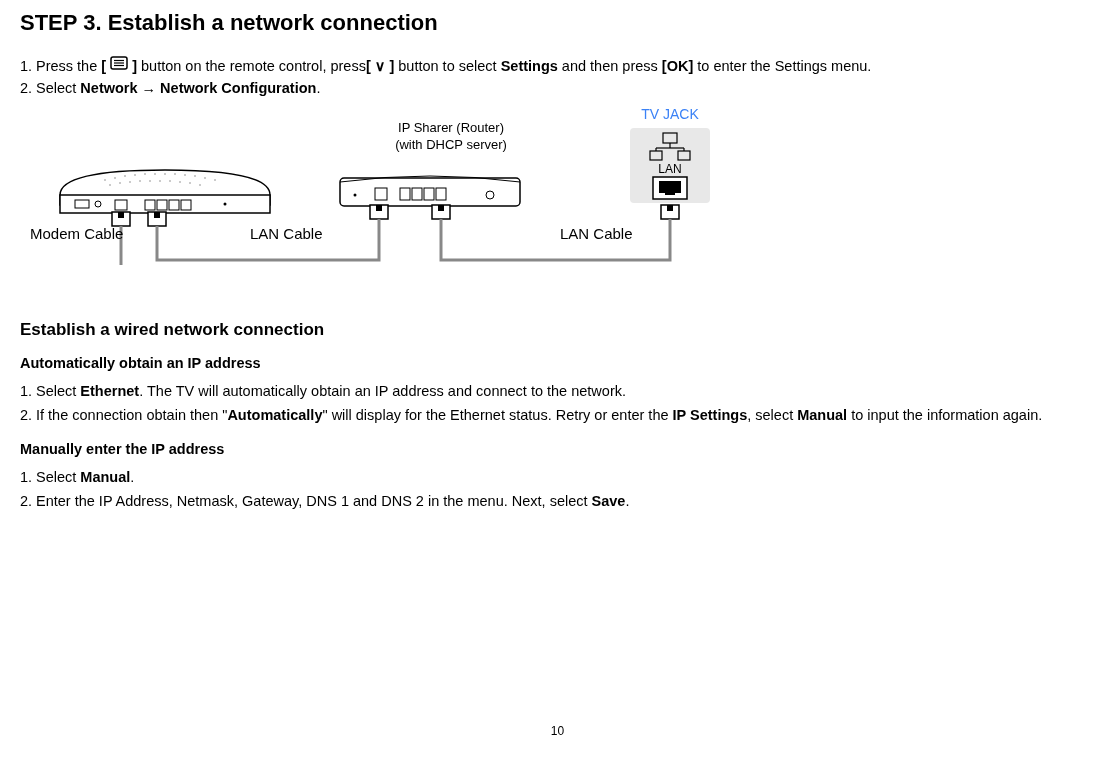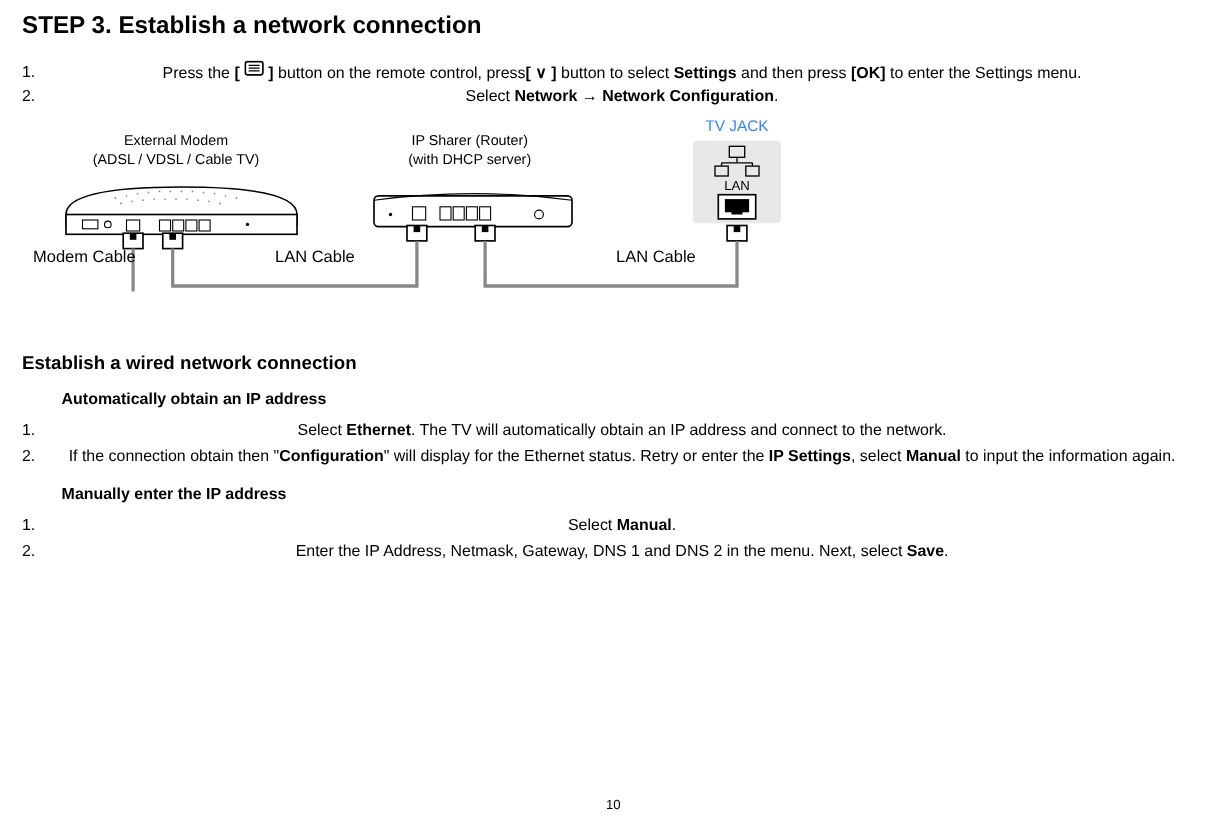--- a/index.html
+++ b/index.html
@@ -24,57 +24,55 @@
     .step-item {
       display: flex;
       line-height: 1.5;
       font-size: 14.5px;
     }
     .step-num {
       min-width: 16px;
     }
     .step-text {
       flex: 1;
-      text-align: center;
     }
     .strong { font-weight: bold; }
     .diagram {
       position: relative;
       height: 170px;
       margin-top: 5px;
       margin-bottom: 25px;
     }
     .dg-label {
       position: absolute;
       text-align: center;
       font-size: 13px;
       line-height: 1.3;
     }
     .dg-modem-label { left: 40px; top: 10px; width: 200px; }
-    .dg-router-label { left: 312px; top: 10px; width: 190px; }
+    .dg-router-label { left: 336px; top: 10px; width: 190px; }
     .dg-tvjack-label { left: 610px; top: -5px; width: 80px; color: #3b82f6; font-size: 14px; }
     .dg-modem-svg { position: absolute; left: 30px; top: 50px; }
     .dg-router-svg { position: absolute; left: 310px; top: 58px; }
     .dg-tvjack-svg { position: absolute; left: 605px; top: 13px; }
     .dg-cable-label { position: absolute; top: 115px; font-size: 15px; }
     .dg-modemcable { left: 10px; }
     .dg-lancable1 { left: 230px; }
     .dg-lancable2 { left: 540px; }
     .section-title {
       font-size: 17px;
       font-weight: bold;
       margin-top: 40px;
       margin-bottom: 15px;
     }
     .sub-title {
       font-size: 14.5px;
       font-weight: bold;
       margin-top: 15px;
       margin-bottom: 10px;
-      margin-left: 36px;
     }
     .sub-list .step-item {
       margin-bottom: 2px;
     }
     .indent-text {
       margin-left: 16px;
       line-height: 1.5;
       font-size: 14.5px;
     }
     .page-number {
@@ -111,24 +109,20 @@
   </div>
   <div class="step-item">
     <span class="step-num">2.</span>
     <span class="step-text">
       <span>Select </span><span class="strong">Network → Network Configuration</span><span>.</span>
     </span>
   </div>
 </div>
 
 <div class="diagram">
-  <div class="dg-label dg-modem-label">
-    <span>External Modem</span><br>
-    <span>(ADSL / VDSL / Cable TV)</span>
-  </div>
   <div class="dg-label dg-router-label">
     <span>IP Sharer (Router)</span><br>
     <span>(with DHCP server)</span>
   </div>
   <div class="dg-label dg-tvjack-label">TV JACK</div>
 
   <svg class="dg-modem-svg" width="230" height="95" viewBox="0 0 230 95">
 
     <path d="M 10 35 Q 10 10 115 10 Q 220 10 220 35 L 220 45 L 10 45 Z" fill="#fff" stroke="#000" stroke-width="1.5"></path>
     <rect x="10" y="35" width="210" height="18" fill="#fff" stroke="#000" stroke-width="1.5"></rect>
@@ -240,21 +234,21 @@
 <div class="sub-list">
   <div class="step-item">
     <span class="step-num">1.</span>
     <span class="step-text">
       <span>Select </span><span class="strong">Ethernet</span><span>. The TV will automatically obtain an IP address and connect to the network.</span>
     </span>
   </div>
   <div class="step-item">
     <span class="step-num">2.</span>
     <span class="step-text">
-      <span>If the connection obtain then "</span><span class="strong">Configuration</span><span>" will display for the Ethernet status. Retry or enter the </span><span class="strong">IP Settings</span><span>, select </span><span class="strong">Manual</span><span> to input the information again.</span>
+      <span>If the connection obtain then "</span><span class="strong">Automatically</span><span>" will display for the Ethernet status. Retry or enter the </span><span class="strong">IP Settings</span><span>, select </span><span class="strong">Manual</span><span> to input the information again.</span>
     </span>
   </div>
 </div>
 
 <h3 class="sub-title">Manually enter the IP address</h3>
 
 <div class="sub-list">
   <div class="step-item">
     <span class="step-num">1.</span>
     <span class="step-text">

